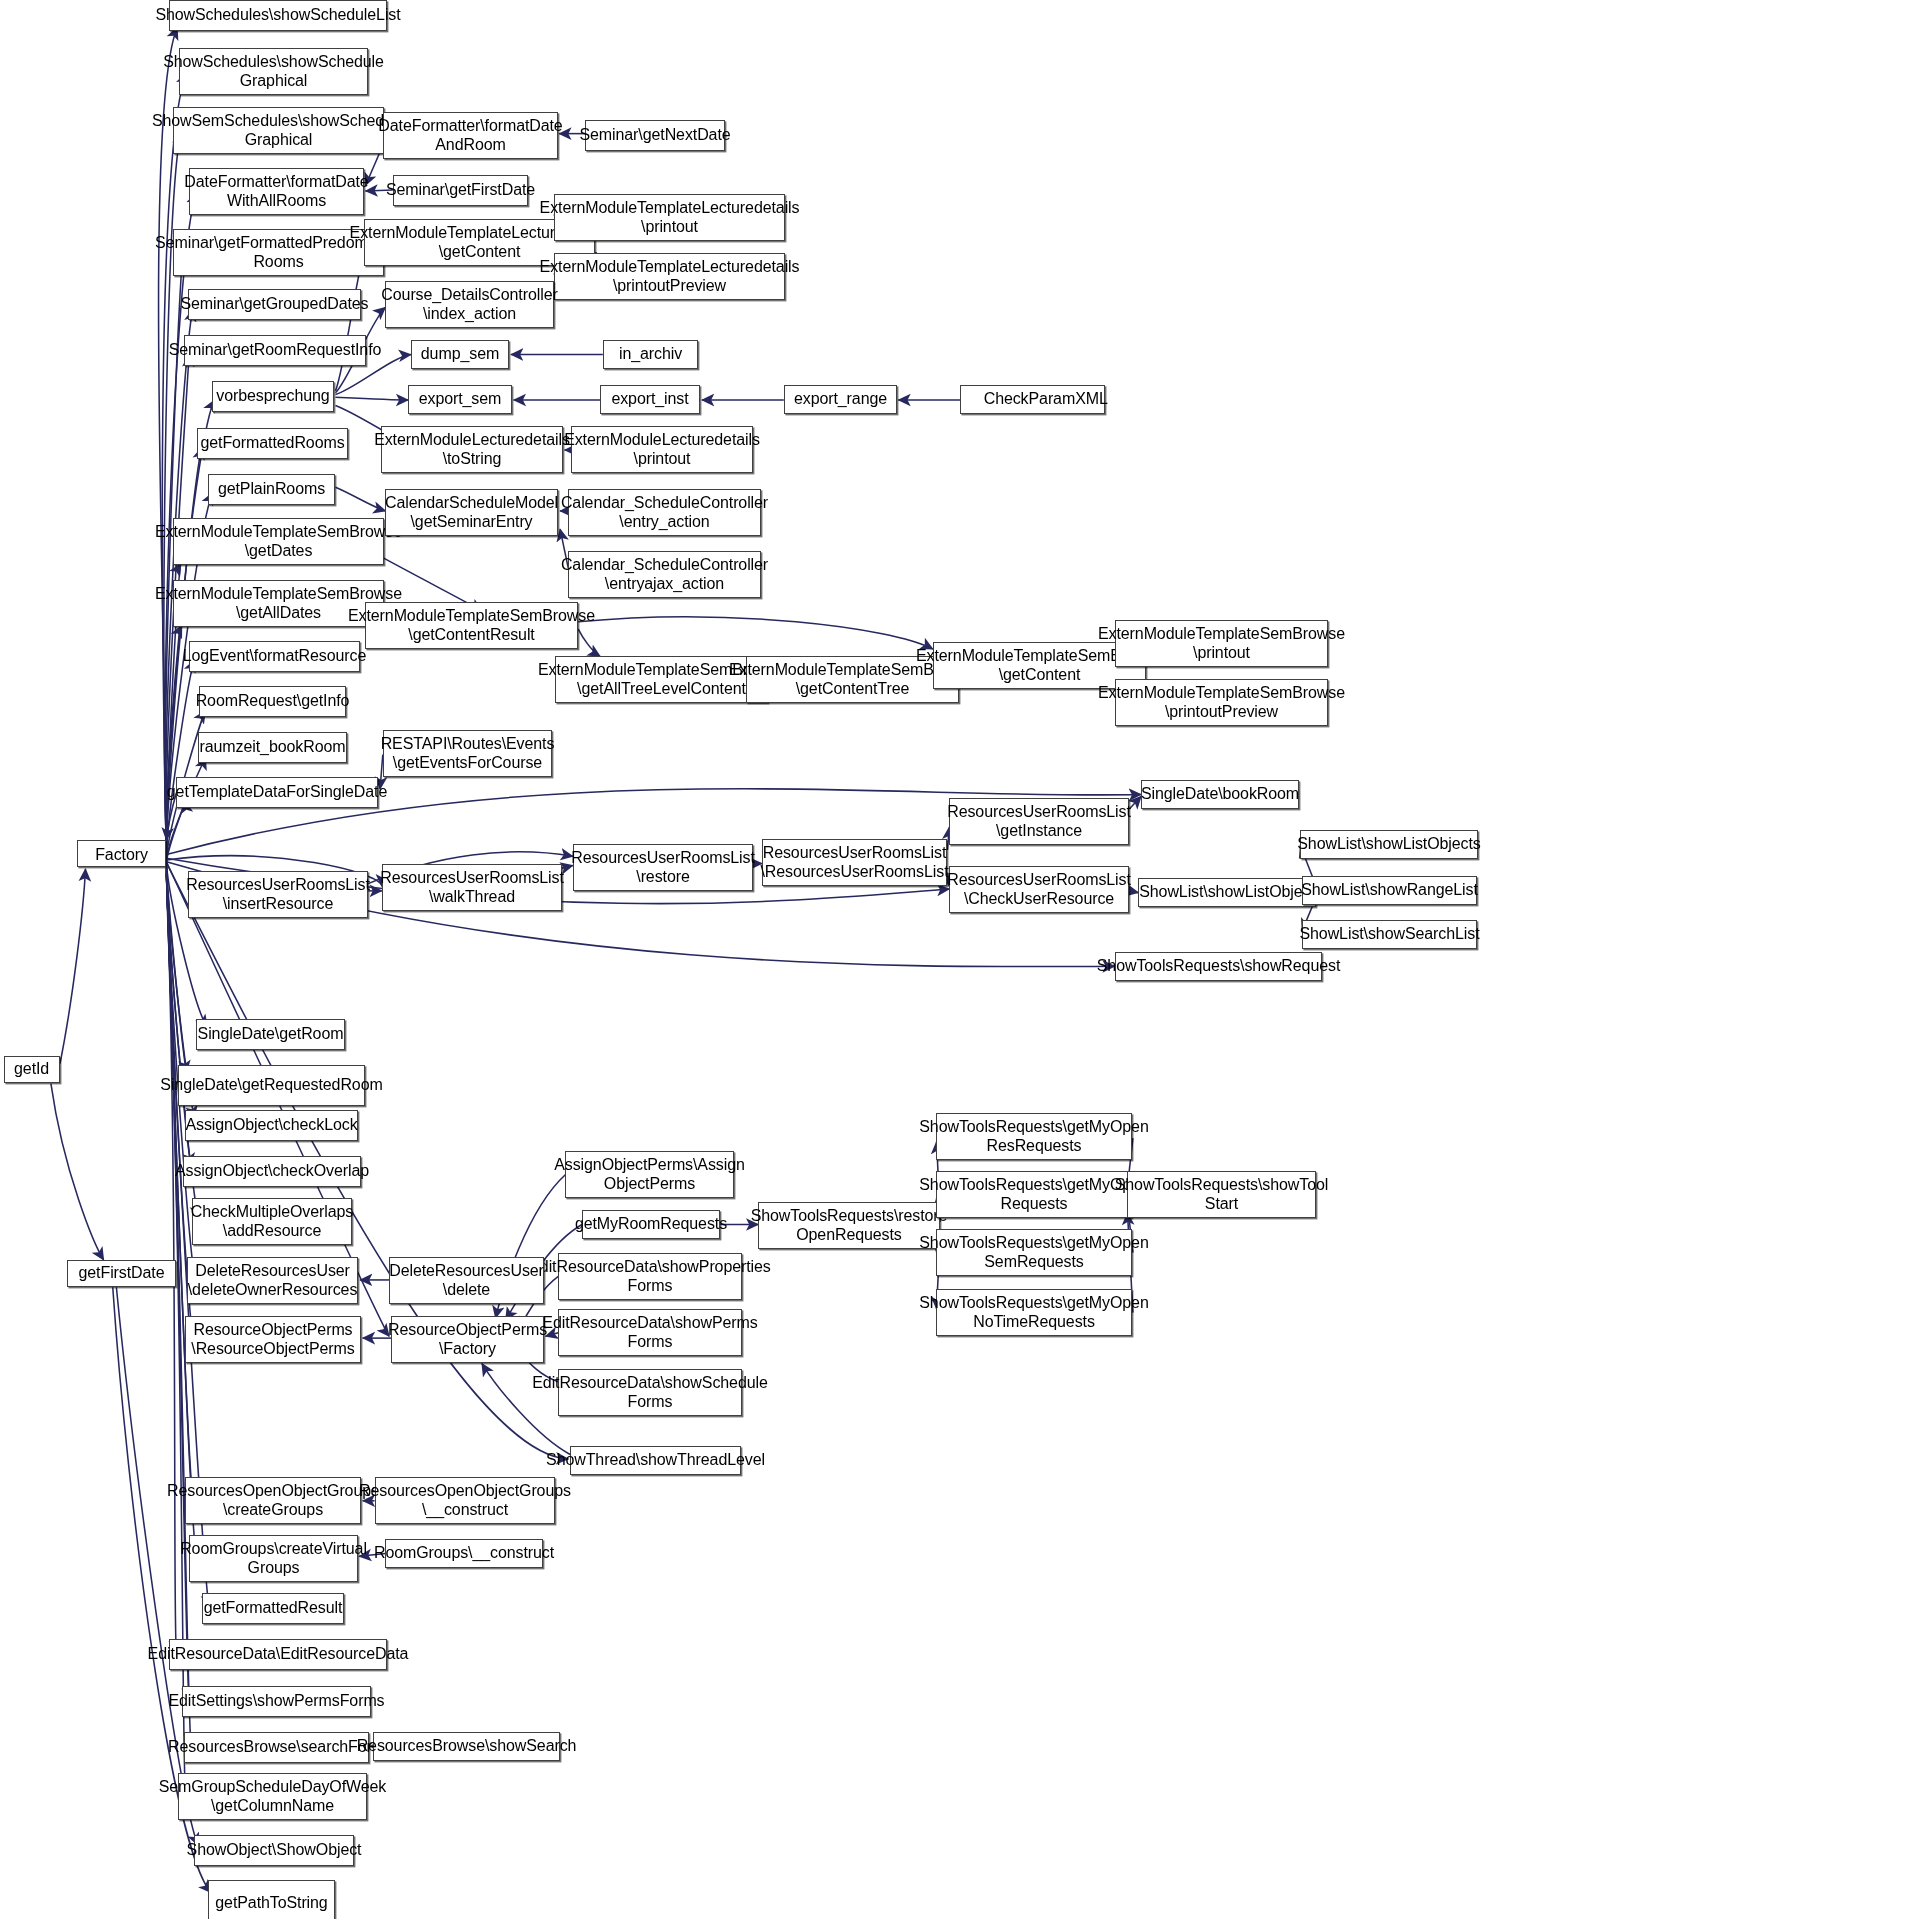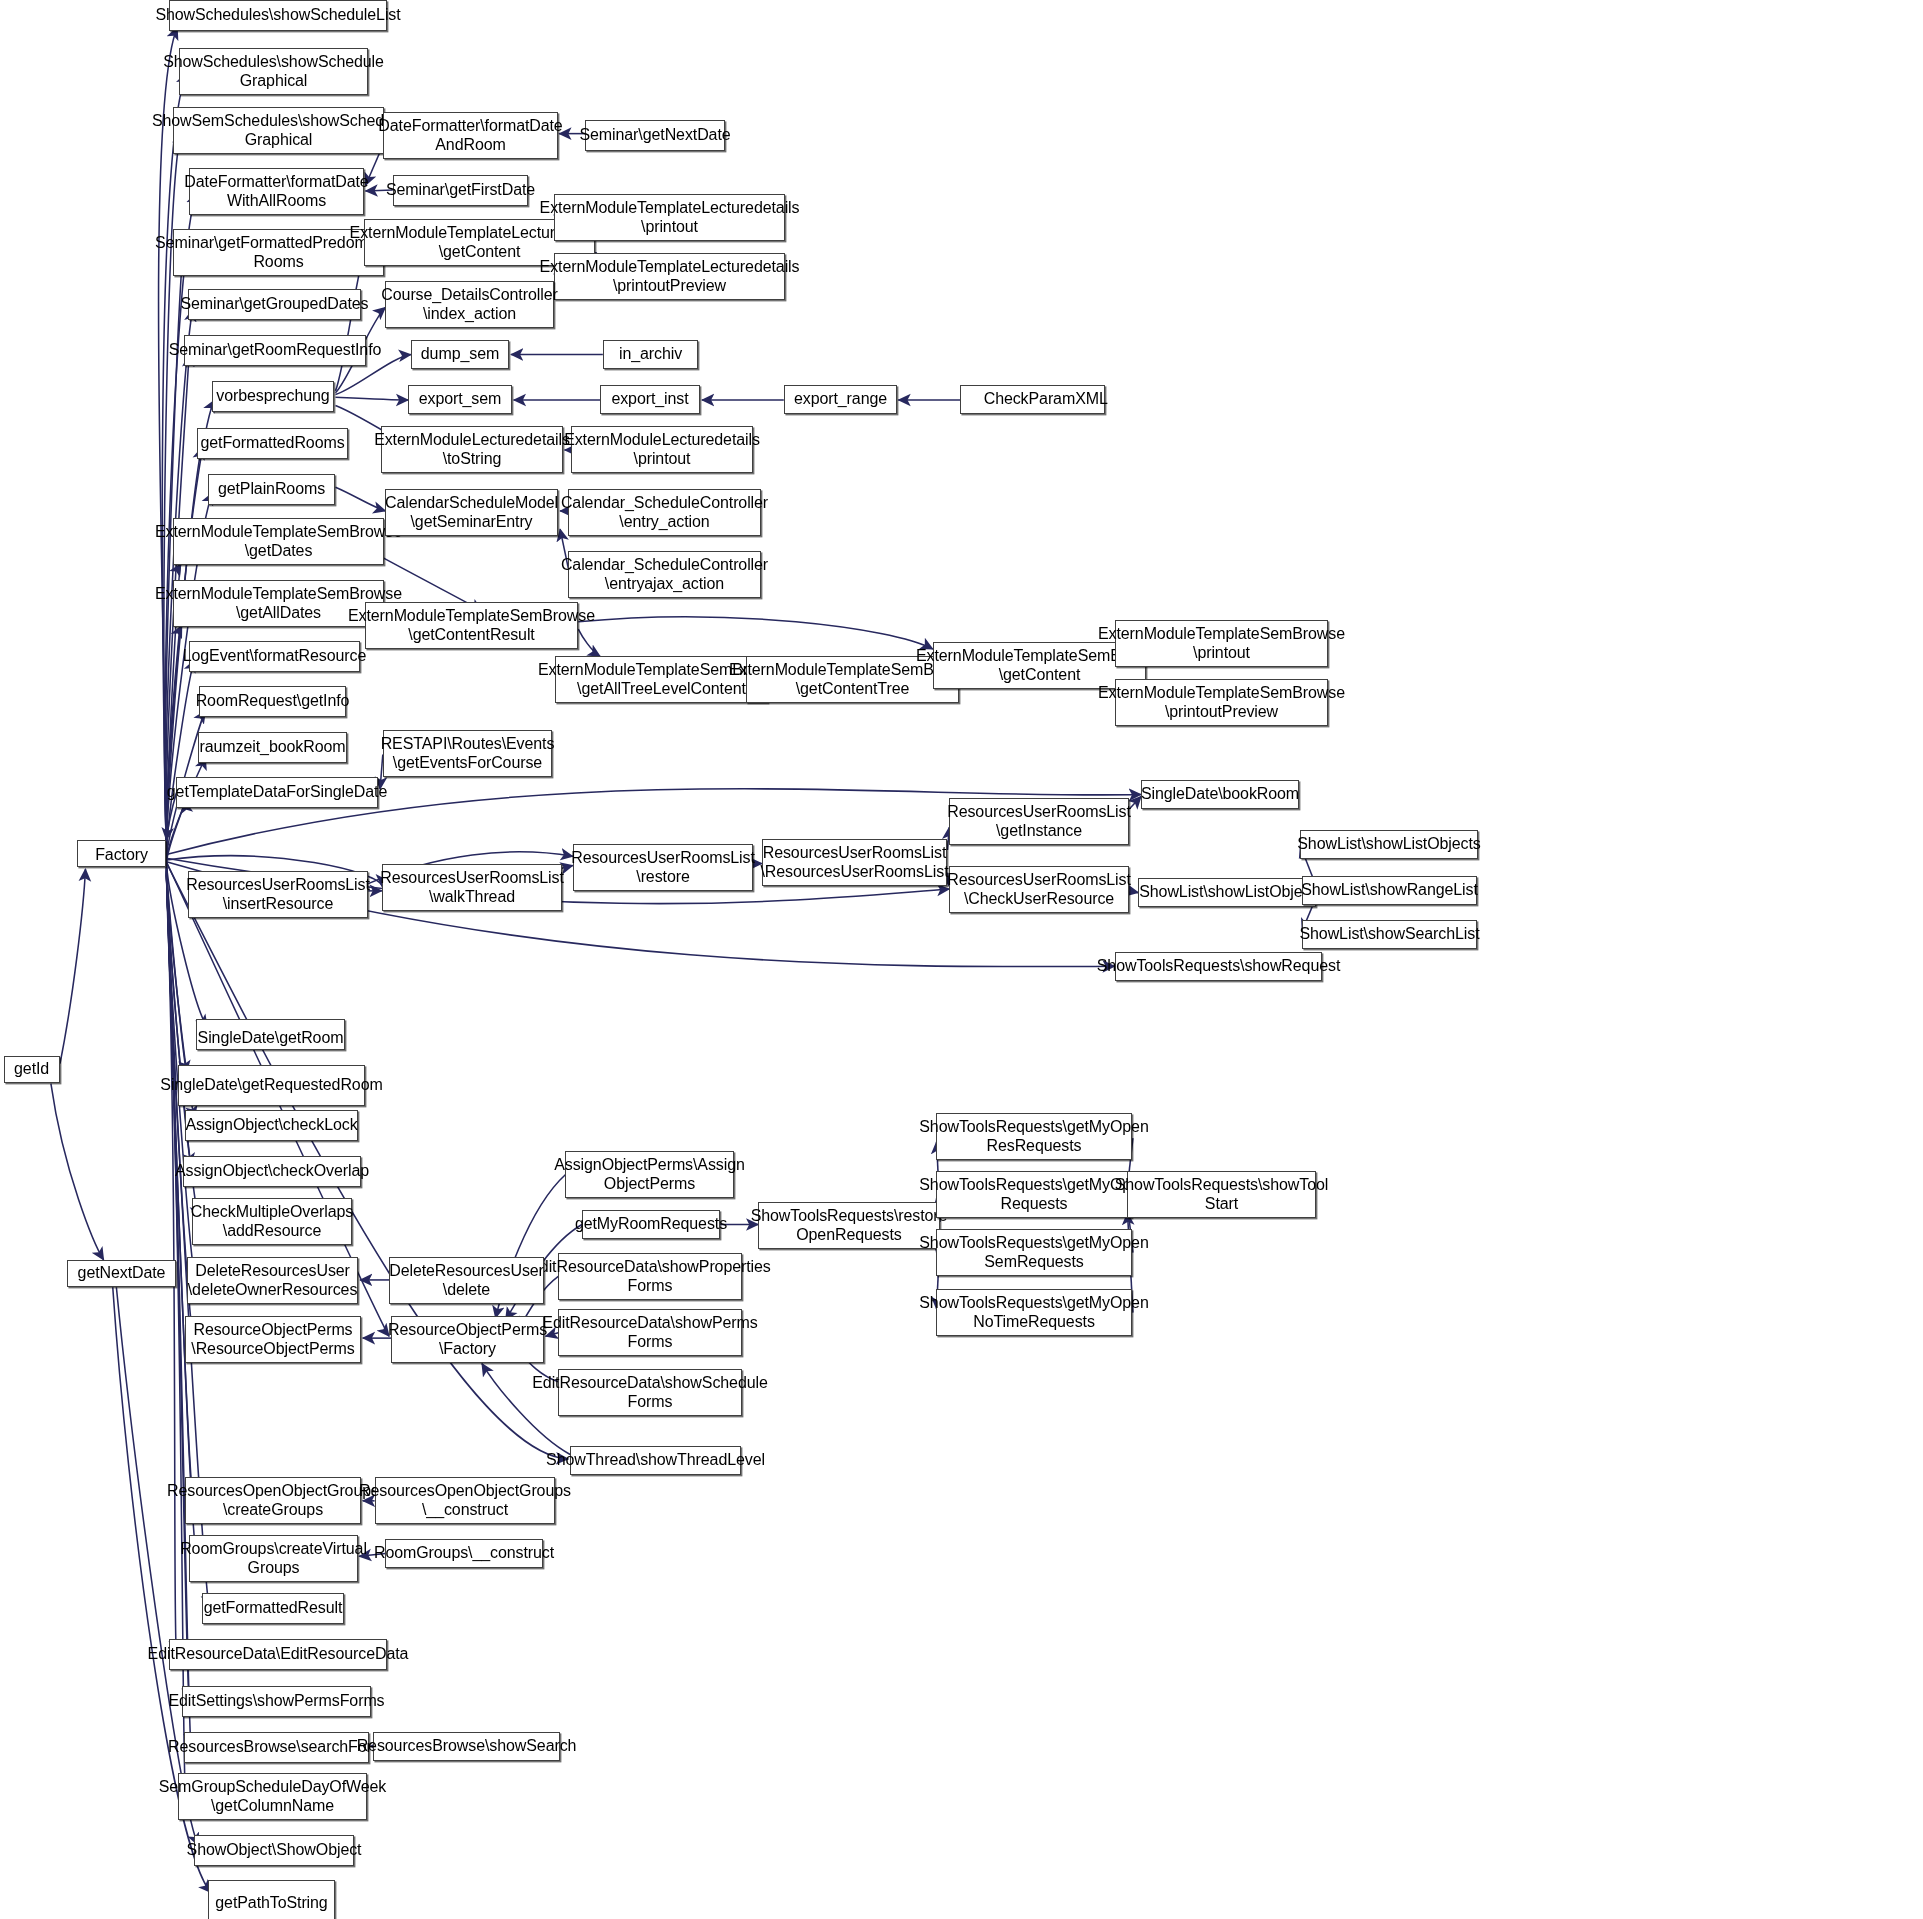--- a/index.html
+++ b/index.html
@@ -147,21 +147,21 @@
         <path d="M 1246 1314 L 1240 1314" fill="none" stroke="#27285e" stroke-width="1.7" marker-end="url(#arrow)"></path>
         <path d="M 1246 1378 L 1240 1325" fill="none" stroke="#27285e" stroke-width="1.7" marker-end="url(#arrow)"></path>
         <path d="M 1246 1444 L 1240 1334" fill="none" stroke="#27285e" stroke-width="1.7" marker-end="url(#arrow)"></path>
         <path d="M 412 1651 L 399 1651" fill="none" stroke="#27285e" stroke-width="1.7" marker-end="url(#arrow)"></path>
         <path d="M 424 1709 L 395 1712" fill="none" stroke="#27285e" stroke-width="1.7" marker-end="url(#arrow)"></path>
         <path d="M 410 1921 L 407 1921" fill="none" stroke="#27285e" stroke-width="1.7" marker-end="url(#arrow)"></path>
       </g>
   </svg>
   <div id="nodes">
       <div class="node" style="left: 3.6px; top: 1056px; width: 56px; height: 27px; border-color: rgb(64, 64, 64); background: rgb(255, 255, 255); color: rgb(0, 0, 0);"><span>getId</span></div>
-      <div class="node" style="left: 67px; top: 1260px; width: 109px; height: 27px; border-color: rgb(64, 64, 64); background: rgb(255, 255, 255); color: rgb(0, 0, 0);"><span>getNextDate</span></div>
+      <div class="node" style="left: 67px; top: 1260px; width: 109px; height: 27px; border-color: rgb(64, 64, 64); background: rgb(255, 255, 255); color: rgb(0, 0, 0);"><span>getFirstDate</span></div>
       <div class="node root" style="left: 77px; top: 840px; width: 89px; height: 27px; border-color: rgb(64, 64, 64); background: rgb(255, 255, 255); color: rgb(0, 0, 0);"><span>Factory</span></div>
       <div class="node" style="left: 169px; top: 0px; width: 218px; height: 31px; border-color: rgb(64, 64, 64); background: rgb(255, 255, 255); color: rgb(0, 0, 0);"><span>ShowSchedules\showScheduleList</span></div>
       <div class="node" style="left: 179px; top: 48px; width: 189px; height: 47px; border-color: rgb(64, 64, 64); background: rgb(255, 255, 255); color: rgb(0, 0, 0);"><span>ShowSchedules\showSchedule
 Graphical</span></div>
       <div class="node" style="left: 173px; top: 107px; width: 211px; height: 47px; border-color: rgb(64, 64, 64); background: rgb(255, 255, 255); color: rgb(0, 0, 0);"><span>ShowSemSchedules\showSchedule
 Graphical</span></div>
       <div class="node" style="left: 189px; top: 168px; width: 175px; height: 47px; border-color: rgb(64, 64, 64); background: rgb(255, 255, 255); color: rgb(0, 0, 0);"><span>DateFormatter\formatDate
 WithAllRooms</span></div>
       <div class="node" style="left: 173px; top: 229px; width: 211px; height: 47px; border-color: rgb(64, 64, 64); background: rgb(255, 255, 255); color: rgb(0, 0, 0);"><span>Seminar\getFormattedPredominant
 Rooms</span></div>
@@ -173,21 +173,21 @@
       <div class="node" style="left: 173px; top: 518px; width: 211px; height: 47px; border-color: rgb(64, 64, 64); background: rgb(255, 255, 255); color: rgb(0, 0, 0);"><span>ExternModuleTemplateSemBrowse
 \getDates</span></div>
       <div class="node" style="left: 173px; top: 580px; width: 211px; height: 47px; border-color: rgb(64, 64, 64); background: rgb(255, 255, 255); color: rgb(0, 0, 0);"><span>ExternModuleTemplateSemBrowse
 \getAllDates</span></div>
       <div class="node" style="left: 189px; top: 641px; width: 171px; height: 31px; border-color: rgb(64, 64, 64); background: rgb(255, 255, 255); color: rgb(0, 0, 0);"><span>LogEvent\formatResource</span></div>
       <div class="node" style="left: 199px; top: 686px; width: 147px; height: 31px; border-color: rgb(64, 64, 64); background: rgb(255, 255, 255); color: rgb(0, 0, 0);"><span>RoomRequest\getInfo</span></div>
       <div class="node" style="left: 198px; top: 732px; width: 149px; height: 31px; border-color: rgb(64, 64, 64); background: rgb(255, 255, 255); color: rgb(0, 0, 0);"><span>raumzeit_bookRoom</span></div>
       <div class="node" style="left: 176px; top: 777px; width: 202px; height: 31px; border-color: rgb(64, 64, 64); background: rgb(255, 255, 255); color: rgb(0, 0, 0);"><span>getTemplateDataForSingleDate</span></div>
       <div class="node" style="left: 188px; top: 871px; width: 180px; height: 47px; border-color: rgb(64, 64, 64); background: rgb(255, 255, 255); color: rgb(0, 0, 0);"><span>ResourcesUserRoomsList
 \insertResource</span></div>
-      <div class="node" style="left: 196px; top: 1019px; width: 149px; height: 31px; border-color: rgb(64, 64, 64); background: rgb(255, 255, 255); color: rgb(0, 0, 0); align-items: flex-end;"><span>SingleDate\getRoom</span></div>
+      <div class="node" style="left: 196px; top: 1019px; width: 149px; height: 31px; border-color: rgb(64, 64, 64); background: rgb(255, 255, 255); color: rgb(0, 0, 0);"><span>SingleDate\getRoom</span></div>
       <div class="node" style="left: 178px; top: 1065px; width: 187px; height: 41px; border-color: rgb(64, 64, 64); background: rgb(255, 255, 255); color: rgb(0, 0, 0);"><span>SingleDate\getRequestedRoom</span></div>
       <div class="node" style="left: 185px; top: 1110px; width: 173px; height: 31px; border-color: rgb(64, 64, 64); background: rgb(255, 255, 255); color: rgb(0, 0, 0);"><span>AssignObject\checkLock</span></div>
       <div class="node" style="left: 183px; top: 1156px; width: 178px; height: 31px; border-color: rgb(64, 64, 64); background: rgb(255, 255, 255); color: rgb(0, 0, 0);"><span>AssignObject\checkOverlap</span></div>
       <div class="node" style="left: 192px; top: 1198px; width: 160px; height: 47px; border-color: rgb(64, 64, 64); background: rgb(255, 255, 255); color: rgb(0, 0, 0); align-items: center;"><span>CheckMultipleOverlaps
 \addResource</span></div>
       <div class="node" style="left: 187px; top: 1257px; width: 171px; height: 47px; border-color: rgb(64, 64, 64); background: rgb(255, 255, 255); color: rgb(0, 0, 0);"><span>DeleteResourcesUser
 \deleteOwnerResources</span></div>
       <div class="node" style="left: 185px; top: 1316px; width: 176px; height: 47px; border-color: rgb(64, 64, 64); background: rgb(255, 255, 255); color: rgb(0, 0, 0);"><span>ResourceObjectPerms
 \ResourceObjectPerms</span></div>
       <div class="node" style="left: 185px; top: 1477px; width: 176px; height: 47px; border-color: rgb(64, 64, 64); background: rgb(255, 255, 255); color: rgb(0, 0, 0);"><span>ResourcesOpenObjectGroups

